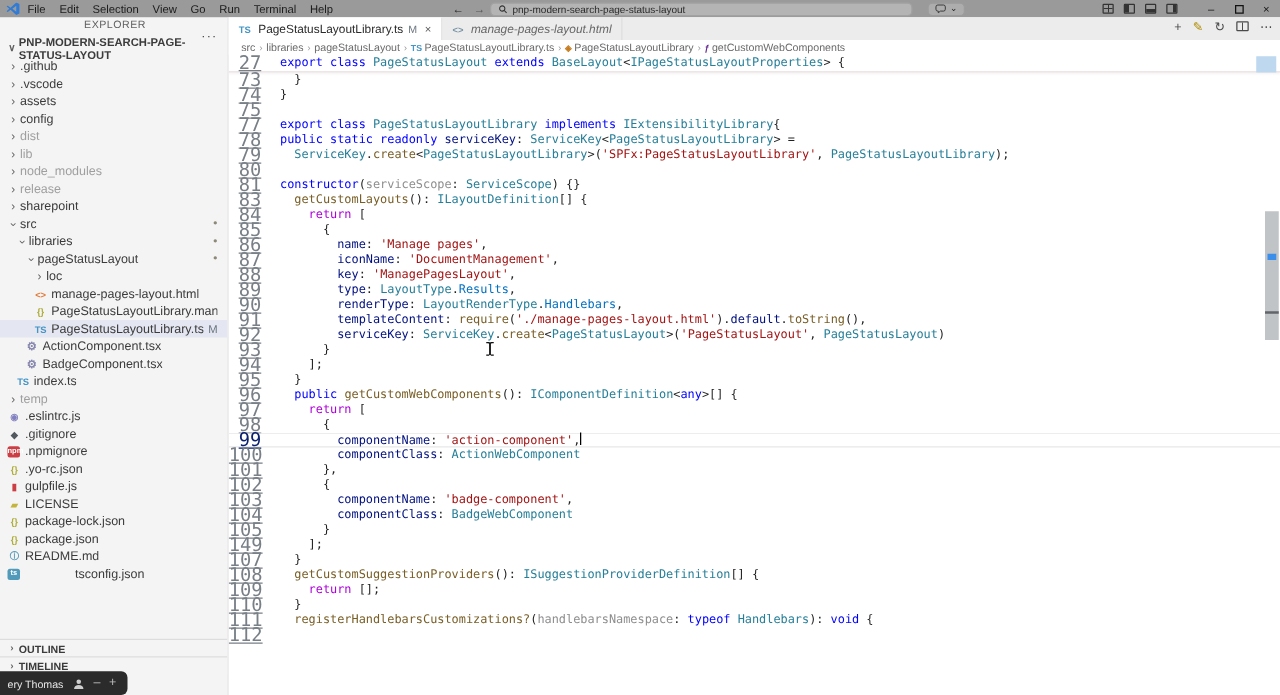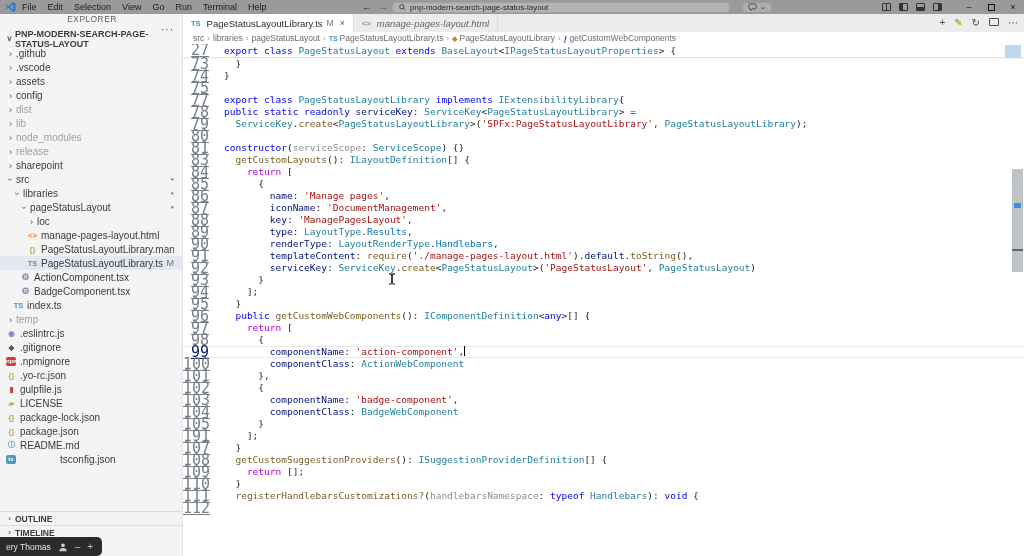--- a/index.html
+++ b/index.html
@@ -357,21 +357,21 @@
             <div class="code-line"><span class="ln">96</span><span class="ctext"><span class="tk-pl">  </span><span class="tk-kw">public </span><span class="tk-fn">getCustomWebComponents</span><span class="tk-pl">(): </span><span class="tk-type">IComponentDefinition</span><span class="tk-pl">&lt;</span><span class="tk-kw">any</span><span class="tk-pl">&gt;[] {</span></span></div>
             <div class="code-line"><span class="ln">97</span><span class="ctext"><span class="tk-pl">    </span><span class="tk-ctrl">return</span><span class="tk-pl"> [</span></span></div>
             <div class="code-line"><span class="ln">98</span><span class="ctext"><span class="tk-pl">      {</span></span></div>
             <div class="code-line current"><span class="ln">99</span><span class="ctext"><span class="tk-pl">        </span><span class="tk-prop">componentName</span><span class="tk-pl">: </span><span class="tk-str">'action-component'</span><span class="tk-pl">,</span><span class="caret"></span></span></div>
             <div class="code-line"><span class="ln">100</span><span class="ctext"><span class="tk-pl">        </span><span class="tk-prop">componentClass</span><span class="tk-pl">: </span><span class="tk-type">ActionWebComponent</span></span></div>
             <div class="code-line"><span class="ln">101</span><span class="ctext"><span class="tk-pl">      },</span></span></div>
             <div class="code-line"><span class="ln">102</span><span class="ctext"><span class="tk-pl">      {</span></span></div>
             <div class="code-line"><span class="ln">103</span><span class="ctext"><span class="tk-pl">        </span><span class="tk-prop">componentName</span><span class="tk-pl">: </span><span class="tk-str">'badge-component'</span><span class="tk-pl">,</span></span></div>
             <div class="code-line"><span class="ln">104</span><span class="ctext"><span class="tk-pl">        </span><span class="tk-prop">componentClass</span><span class="tk-pl">: </span><span class="tk-type">BadgeWebComponent</span></span></div>
             <div class="code-line"><span class="ln">105</span><span class="ctext"><span class="tk-pl">      }</span></span></div>
-            <div class="code-line"><span class="ln">191</span><span class="ctext"><span class="tk-pl">    ];</span></span></div>
+            <div class="code-line"><span class="ln">149</span><span class="ctext"><span class="tk-pl">    ];</span></span></div>
             <div class="code-line"><span class="ln">107</span><span class="ctext"><span class="tk-pl">  }</span></span></div>
             <div class="code-line"><span class="ln">108</span><span class="ctext"><span class="tk-pl">  </span><span class="tk-fn">getCustomSuggestionProviders</span><span class="tk-pl">(): </span><span class="tk-type">ISuggestionProviderDefinition</span><span class="tk-pl">[] {</span></span></div>
             <div class="code-line"><span class="ln">109</span><span class="ctext"><span class="tk-pl">    </span><span class="tk-ctrl">return</span><span class="tk-pl"> [];</span></span></div>
             <div class="code-line"><span class="ln">110</span><span class="ctext"><span class="tk-pl">  }</span></span></div>
             <div class="code-line"><span class="ln">111</span><span class="ctext"><span class="tk-pl">  </span><span class="tk-fn">registerHandlebarsCustomizations?</span><span class="tk-pl">(</span><span class="tk-dim">handlebarsNamespace</span><span class="tk-pl">: </span><span class="tk-kw">typeof </span><span class="tk-type">Handlebars</span><span class="tk-pl">): </span><span class="tk-kw">void</span><span class="tk-pl"> {</span></span></div>
             <div class="code-line"><span class="ln">112</span><span class="ctext"></span></div>
           </div>
         <div class="corner-deco"></div>
         <div class="sb-track">
           <div class="sb-thumb"></div>

